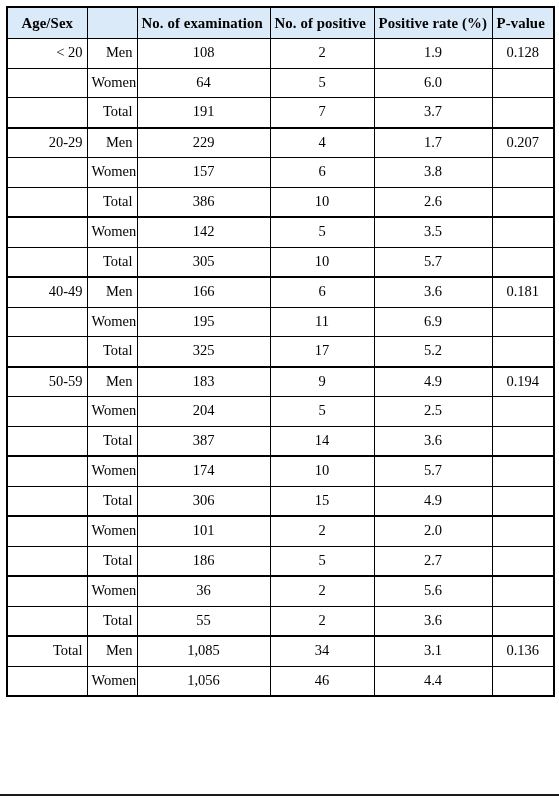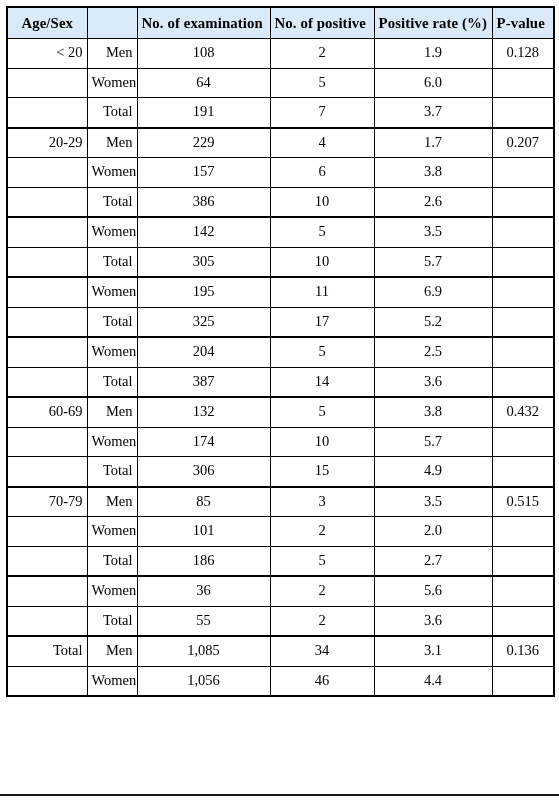--- a/index.html
+++ b/index.html
@@ -169,82 +169,82 @@
         </tr>
         <tr class="group-end">
           <td class="age"></td>
           <td class="sex">Total</td>
           <td class="num">305</td>
           <td class="num">10</td>
           <td class="num">5.7</td>
           <td class="num"></td>
         </tr>
         <tr>
+          <td class="age">40-49</td>
+          <td class="sex">Men</td>
+          <td class="num">166</td>
+          <td class="num">6</td>
+          <td class="num">3.6</td>
+          <td class="num">0.181</td>
+        </tr>
+        <tr>
           <td class="age"></td>
           <td class="sex">Women</td>
           <td class="num">195</td>
           <td class="num">11</td>
           <td class="num">6.9</td>
           <td class="num"></td>
         </tr>
         <tr class="group-end">
           <td class="age"></td>
           <td class="sex">Total</td>
           <td class="num">325</td>
           <td class="num">17</td>
           <td class="num">5.2</td>
           <td class="num"></td>
         </tr>
         <tr>
+          <td class="age">50-59</td>
+          <td class="sex">Men</td>
+          <td class="num">183</td>
+          <td class="num">9</td>
+          <td class="num">4.9</td>
+          <td class="num">0.194</td>
+        </tr>
+        <tr>
           <td class="age"></td>
           <td class="sex">Women</td>
           <td class="num">204</td>
           <td class="num">5</td>
           <td class="num">2.5</td>
           <td class="num"></td>
         </tr>
         <tr class="group-end">
           <td class="age"></td>
           <td class="sex">Total</td>
           <td class="num">387</td>
           <td class="num">14</td>
           <td class="num">3.6</td>
           <td class="num"></td>
         </tr>
         <tr>
-          <td class="age">60-69</td>
-          <td class="sex">Men</td>
-          <td class="num">132</td>
-          <td class="num">5</td>
-          <td class="num">3.8</td>
-          <td class="num">0.432</td>
-        </tr>
-        <tr>
           <td class="age"></td>
           <td class="sex">Women</td>
           <td class="num">174</td>
           <td class="num">10</td>
           <td class="num">5.7</td>
           <td class="num"></td>
         </tr>
         <tr class="group-end">
           <td class="age"></td>
           <td class="sex">Total</td>
           <td class="num">306</td>
           <td class="num">15</td>
           <td class="num">4.9</td>
           <td class="num"></td>
-        </tr>
-        <tr>
-          <td class="age">70-79</td>
-          <td class="sex">Men</td>
-          <td class="num">85</td>
-          <td class="num">3</td>
-          <td class="num">3.5</td>
-          <td class="num">0.515</td>
         </tr>
         <tr>
           <td class="age"></td>
           <td class="sex">Women</td>
           <td class="num">101</td>
           <td class="num">2</td>
           <td class="num">2.0</td>
           <td class="num"></td>
         </tr>
         <tr class="group-end">

